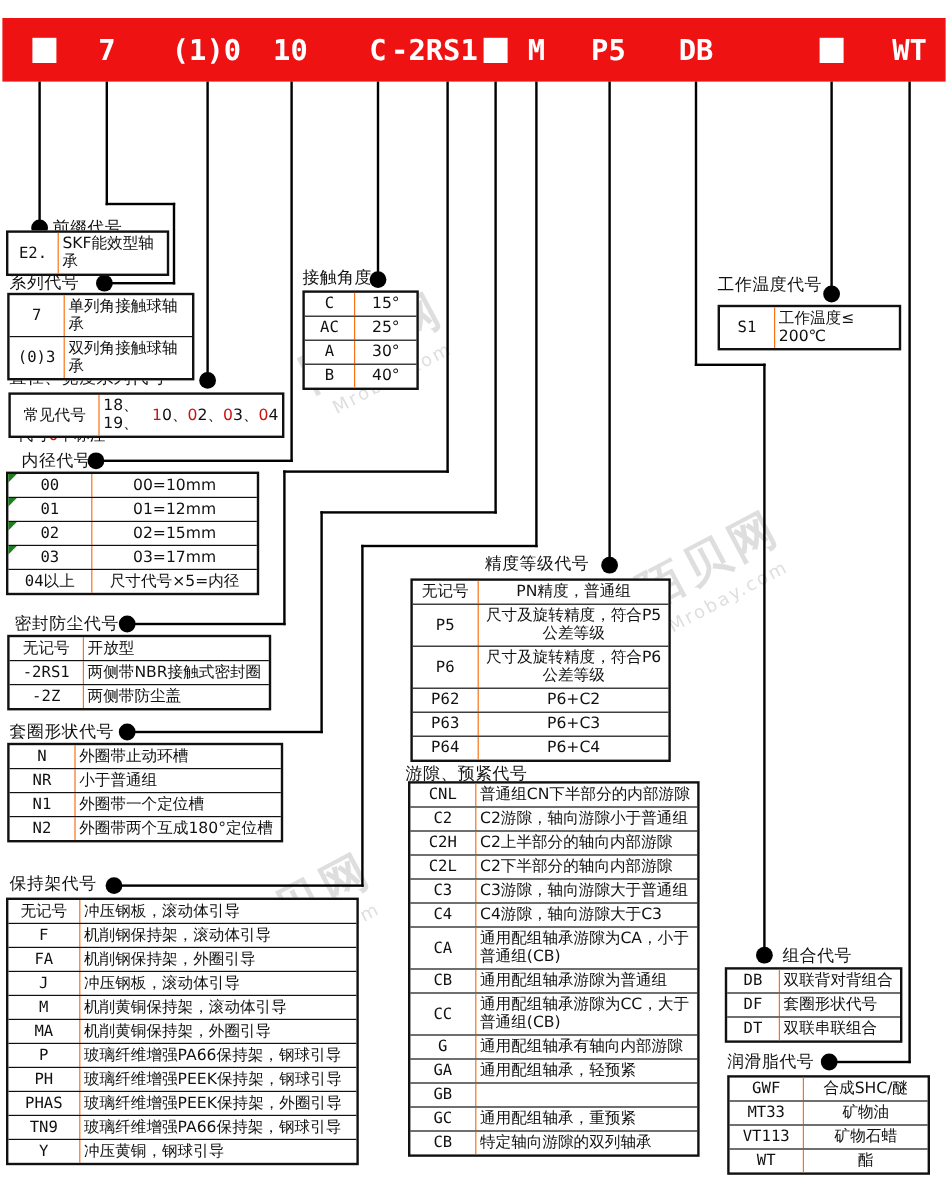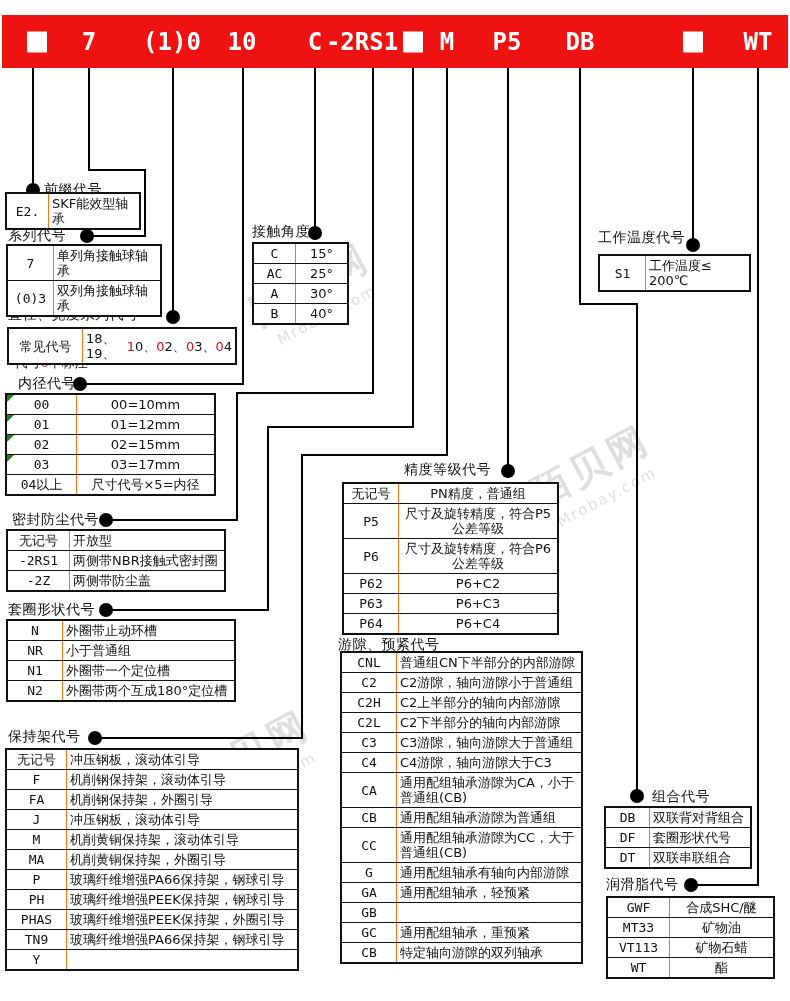--- a/index.html
+++ b/index.html
@@ -266,20 +266,21 @@
       <div class="trow">
         <div class="tcell code">PHAS</div>
         <div class="tcell desc">玻璃纤维增强PEEK保持架，外圈引导</div>
       </div>
       <div class="trow">
         <div class="tcell code">TN9</div>
         <div class="tcell desc">玻璃纤维增强PA66保持架，钢球引导</div>
       </div>
       <div class="trow">
         <div class="tcell code">Y</div>
+        <div class="tcell desc">冲压黄铜，钢球引导</div>
       </div>
     </div>
   <div class="tbl center-desc" style="left:252px;top:242px;width:97px;--cw:42px;--rh:16px;">
       <div class="trow">
         <div class="tcell code">C</div>
         <div class="tcell desc">15°</div>
       </div>
       <div class="trow">
         <div class="tcell code">AC</div>
         <div class="tcell desc">25°</div>

